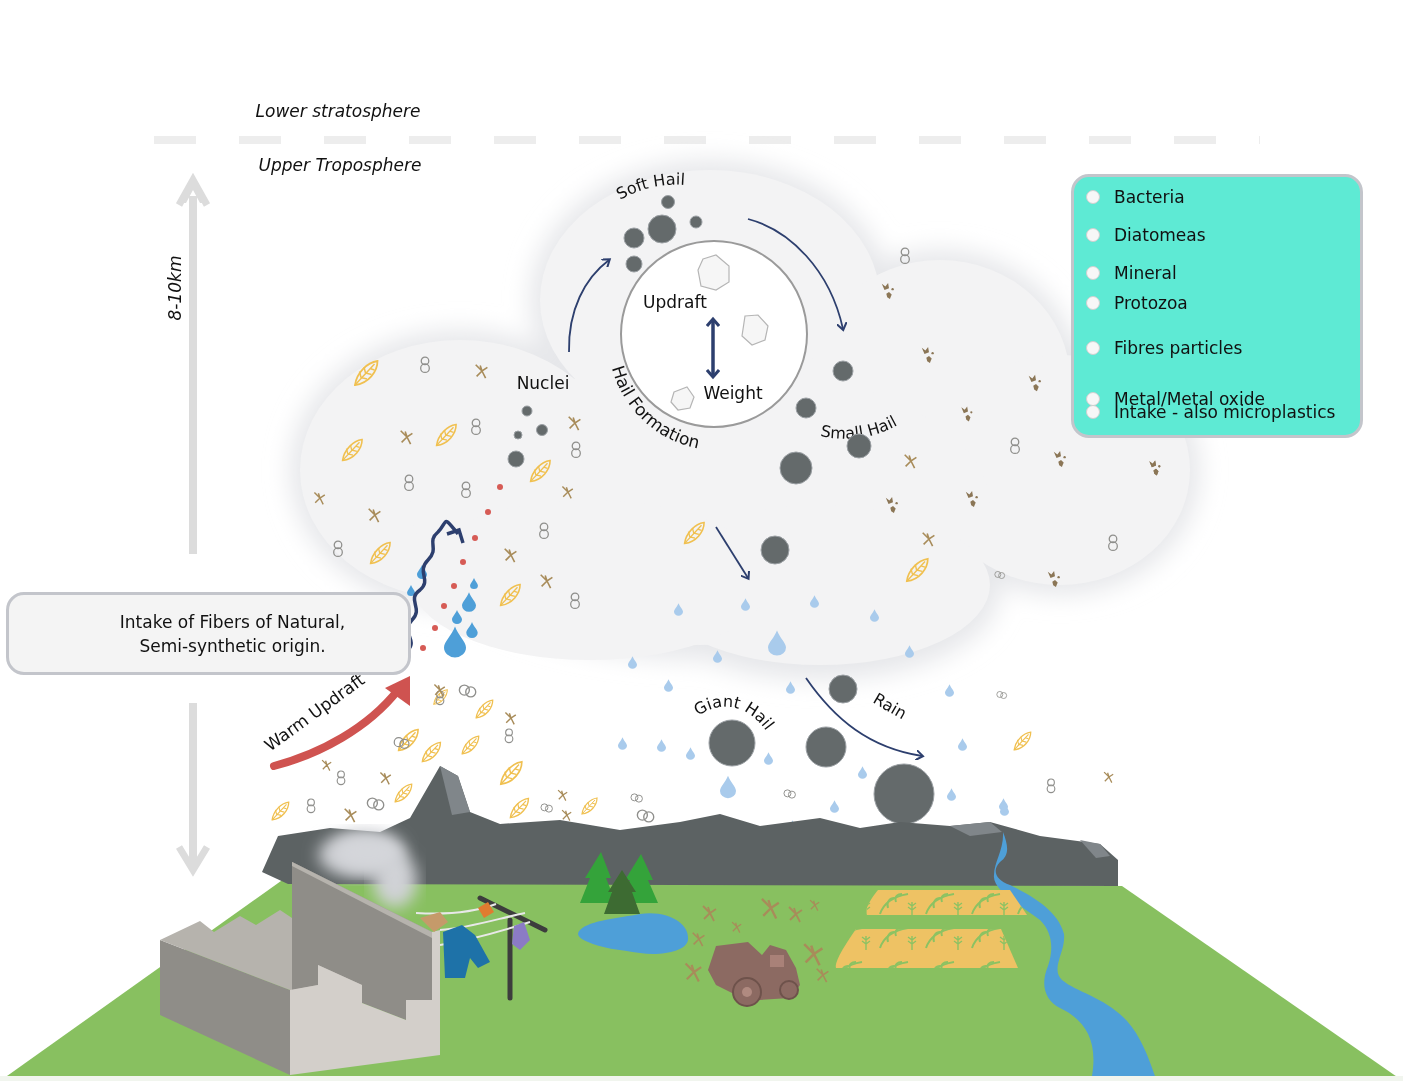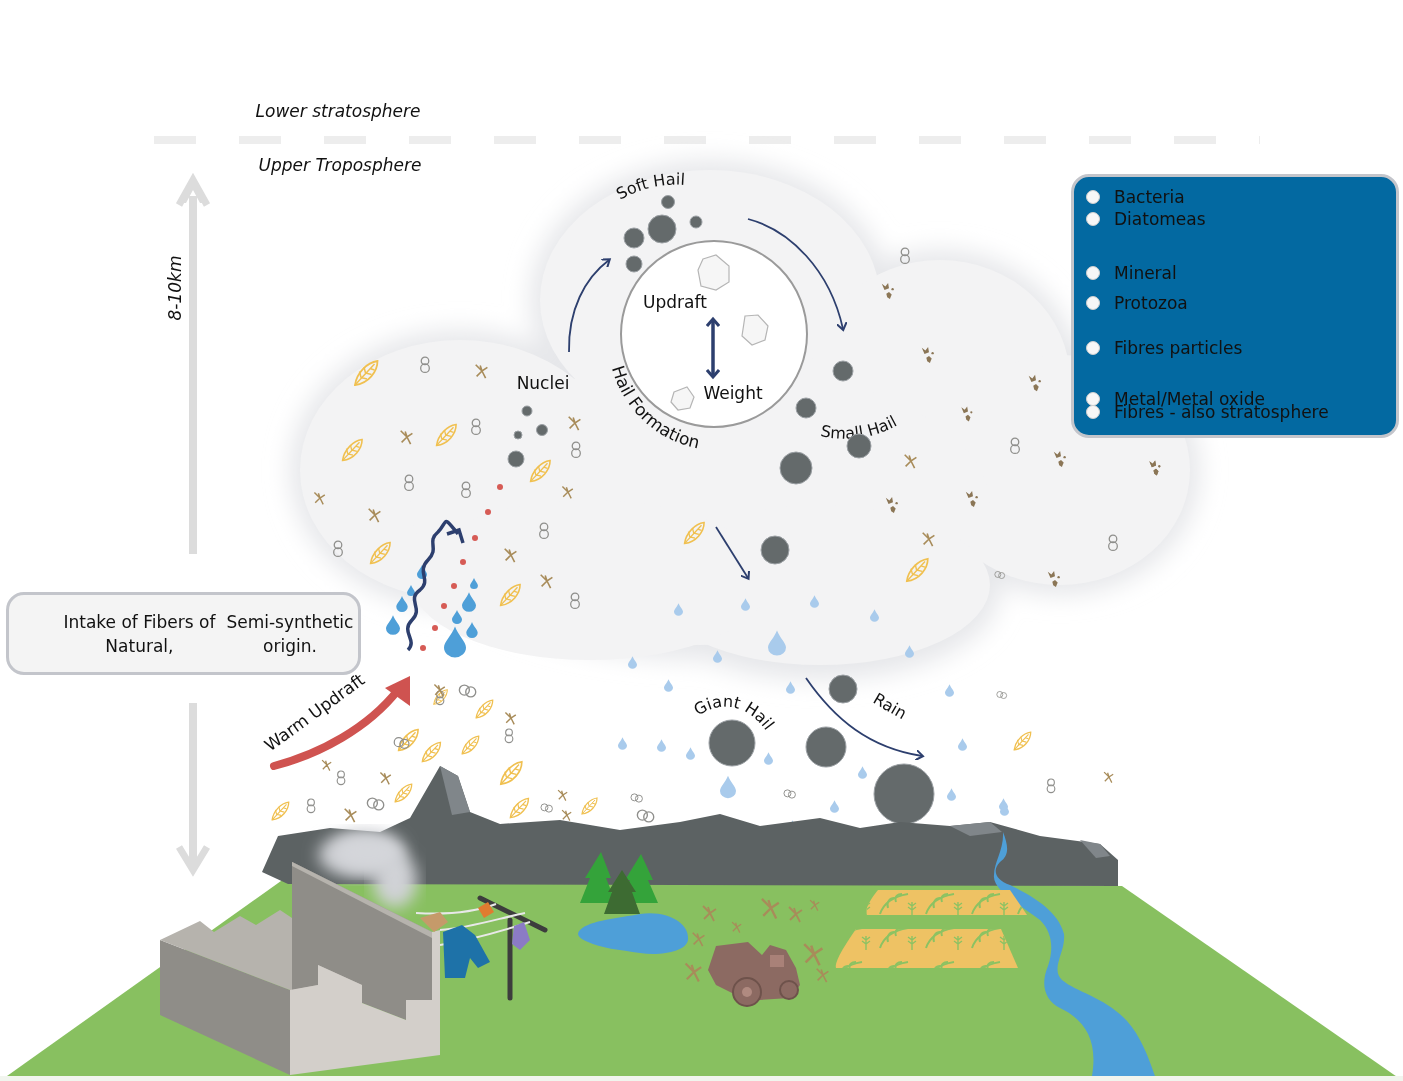--- a/index.html
+++ b/index.html
@@ -1,29 +1,29 @@
 <!DOCTYPE html>
 <html><head>
 <meta charset="utf-8">
 <style>
   html, body { margin: 0; padding: 0; background: #ffffff; }
   body { width: 1403px; height: 1081px; position: relative; overflow: hidden;
          font-family: "DejaVu Sans", sans-serif; }
   #scene { position: absolute; left: 0; top: 0; width: 1403px; height: 1081px; }
   .lbl { font-family: "DejaVu Sans", sans-serif; fill: #111; }
   .it { font-style: italic; }
-  .legend-box { position: absolute; left: 1071px; top: 174px; width: 328px; height: 264px;
-    box-sizing: border-box; border: 3px solid #c3c5cb; border-radius: 18px; background: #0369a1; }
+  .legend-box { position: absolute; left: 1071px; top: 174px; width: 292px; height: 264px;
+    box-sizing: border-box; border: 3px solid #c3c5cb; border-radius: 18px; background: #5eead4; }
   .legend-item { position: absolute; left: 12px; display: flex; align-items: center;
     font-family: "DejaVu Sans", sans-serif; font-size: 17px; color: #111; white-space: nowrap; }
   .legend-dot { width: 12px; height: 12px; border-radius: 50%; border: 1px solid #cfcfcf;
     background: #f7f7f7; margin-right: 14px; flex: 0 0 auto; }
-  .intake-box { position: absolute; left: 6px; top: 592px; width: 355px; height: 83px;
+  .intake-box { position: absolute; left: 6px; top: 592px; width: 405px; height: 83px;
     box-sizing: border-box; border: 3px solid #c3c5cb; border-radius: 18px; background: #f4f4f4;
-    display: flex; flex-direction: row; align-items: center; justify-content: center;
+    display: flex; flex-direction: column; align-items: center; justify-content: center;
     font-family: "DejaVu Sans", sans-serif; font-size: 17px; color: #111; line-height: 24px; text-align: center; padding-left: 48px; }
 </style>
 </head>
 <body>
 
 <svg id="scene" viewBox="0 0 1403 1081" xmlns="http://www.w3.org/2000/svg">
   <defs>
     <filter id="blur8" x="-20%" y="-20%" width="140%" height="140%">
         <feGaussianBlur stdDeviation="8"></feGaussianBlur>
       </filter>
@@ -355,21 +355,21 @@
   </g>
 
   <ellipse cx="368" cy="852" rx="36" ry="20" fill="#d4d6da" filter="url(#blur8)"></ellipse>
 </svg>
 
 <div class="legend-box">
   <div class="legend-item" style="top:10px">
     <span class="legend-dot"></span>
     <span>Bacteria</span>
   </div>
-  <div class="legend-item" style="top:32px">
+  <div class="legend-item" style="top:48px">
     <span class="legend-dot"></span>
     <span>Diatomeas</span>
   </div>
   <div class="legend-item" style="top:86px">
     <span class="legend-dot"></span>
     <span>Mineral</span>
   </div>
   <div class="legend-item" style="top:116px">
     <span class="legend-dot"></span>
     <span>Protozoa</span>
@@ -377,20 +377,20 @@
   <div class="legend-item" style="top:161px">
     <span class="legend-dot"></span>
     <span>Fibres particles</span>
   </div>
   <div class="legend-item" style="top:212px">
     <span class="legend-dot"></span>
     <span>Metal/Metal oxide</span>
   </div>
   <div class="legend-item" style="top:225px">
     <span class="legend-dot"></span>
-    <span>Fibres - also stratosphere</span>
+    <span>Intake - also microplastics</span>
   </div>
 </div>
 
 <div class="intake-box">
   <span>Intake of Fibers of Natural,</span>
   <span>Semi-synthetic origin.</span>
 </div>
 
 </body></html>

